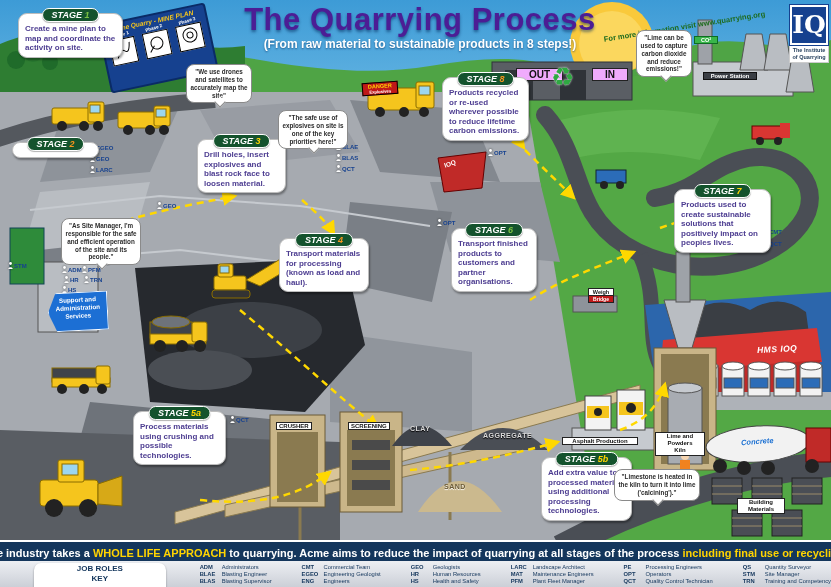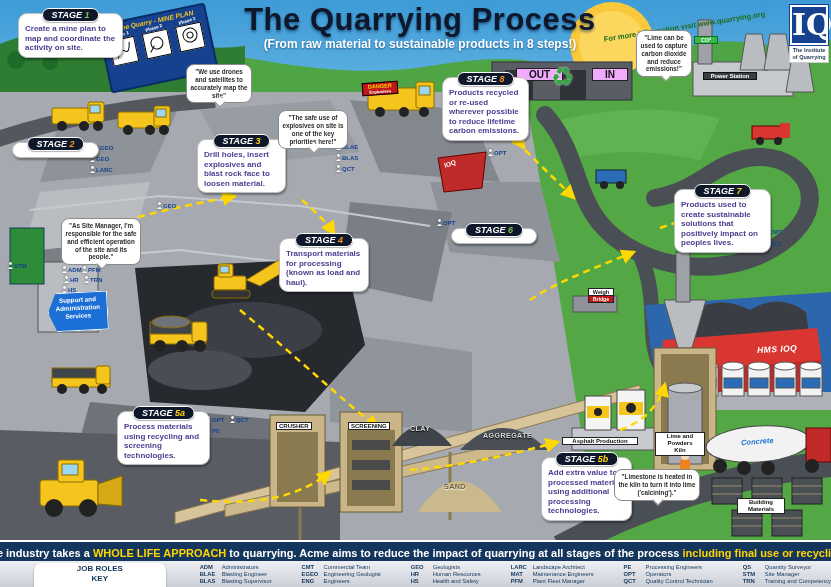--- a/index.html
+++ b/index.html
@@ -1,38 +1,38 @@
 <!DOCTYPE html>
 <html><head>
 <meta charset="utf-8">
 <style>
   html,body{margin:0;padding:0;background:#222;}
   .poster{position:relative;width:831px;height:587px;overflow:hidden;
     font-family:"Liberation Sans",sans-serif;background:#7CC4EA;}
   .abs{position:absolute;}
   
-  .title{left:225px;top:2px;width:390px;text-align:center;color:#0f172a;
+  .title{left:225px;top:2px;width:390px;text-align:center;color:#4c1d95;
     font-size:31px;font-weight:bold;letter-spacing:.5px;
     text-shadow:0 2px 3px rgba(0,40,90,.55);}
   .subtitle{left:225px;top:37px;width:390px;text-align:center;color:#fff;
     font-size:12px;font-weight:bold;text-shadow:0 1px 2px rgba(0,40,90,.6);}
   .webnote{left:592px;top:22px;width:185px;color:#1E6B1E;font-size:7.5px;
     font-weight:bold;transform:rotate(-9deg);text-align:center;}
   
   .iq{left:789px;top:4px;width:38px;background:#fff;border:1px solid #ccc;}
   .iq-mark{background:#16418F;color:#fff;text-align:center;
-    font-family:"DejaVu Serif",serif;font-size:30px;font-weight:bold;
+    font-family:"DejaVu Serif",serif;font-size:25px;font-weight:bold;
     height:36px;line-height:36px;border:2px solid #fff;outline:1px solid #16418F;}
   .iq-org{color:#27415f;font-size:5.5px;font-weight:bold;text-align:center;
     padding:2px 1px;line-height:1.2;}
   
   .stage{background:#fff;border:1px solid #bdbdbd;border-radius:9px;
     box-shadow:1px 2px 2px rgba(0,0,0,.35);padding:10px 5px 4px 6px;z-index:6;}
   .pill{position:absolute;top:-6px;left:50%;transform:translateX(-50%);
-    background:#0f172a;border:1.5px solid #fff;border-radius:10px;
+    background:#14532d;border:1.5px solid #fff;border-radius:10px;
     padding:1px 9px;white-space:nowrap;font-size:9px;font-weight:bold;
     font-style:italic;color:#fff;box-shadow:0 1px 1px rgba(0,0,0,.3);}
   .num-g{color:#7AC143;} .num-o{color:#F7941D;} .num-y{color:#FFD400;}
   .stage .body{color:#4d3d91;font-weight:bold;font-size:8px;line-height:1.2;}
   
   .bubble{background:#fff;border:1px solid #8a8a8a;border-radius:8px;
     padding:3px 3px;font-size:6.3px;font-weight:bold;color:#2b2b2b;
     text-align:center;line-height:1.25;z-index:6;}
   .bubble:after{content:"";position:absolute;bottom:-4px;left:46%;width:7px;height:7px;
     background:#fff;border-right:1px solid #8a8a8a;border-bottom:1px solid #8a8a8a;
@@ -378,30 +378,31 @@
     <div class="pill"><span>STAGE</span> <span class="num-o">2</span></div>
   </div>
   <div class="abs stage" style="left:197px;top:139px;width:76px">
     <div class="pill"><span>STAGE</span> <span class="num-y">3</span></div>
     <div class="body">Drill holes, insert explosives and blast rock face to loosen material.</div>
   </div>
   <div class="abs stage" style="left:279px;top:238px;width:77px">
     <div class="pill"><span>STAGE</span> <span class="num-o">4</span></div>
     <div class="body">Transport materials for processing (known as load and haul).</div>
   </div>
-  <div class="abs stage" style="left:117px;top:411px;width:80px">
+  <div class="abs stage" style="left:133px;top:411px;width:80px">
     <div class="pill"><span>STAGE</span> <span class="num-y">5a</span></div>
-    <div class="body">Process materials using recycling and screening technologies.</div>
+    <div class="body">Process materials using crushing and possible technologies.</div>
   </div>
   <div class="abs stage" style="left:541px;top:457px;width:78px">
     <div class="pill"><span>STAGE</span> <span class="num-y">5b</span></div>
     <div class="body">Add extra value to processed materials using additional processing technologies.</div>
   </div>
   <div class="abs stage" style="left:451px;top:228px;width:73px">
     <div class="pill"><span>STAGE</span> <span class="num-g">6</span></div>
+    <div class="body">Transport finished products to customers and partner organisations.</div>
   </div>
   <div class="abs stage" style="left:674px;top:189px;width:84px">
     <div class="pill"><span>STAGE</span> <span class="num-y">7</span></div>
     <div class="body">Products used to create sustainable solutions that positively impact on peoples lives.</div>
   </div>
   <div class="abs stage" style="left:442px;top:77px;width:74px">
     <div class="pill"><span>STAGE</span> <span class="num-o">8</span></div>
     <div class="body">Products recycled or re-used wherever possible to reduce lifetime carbon emissions.</div>
   </div>
 

